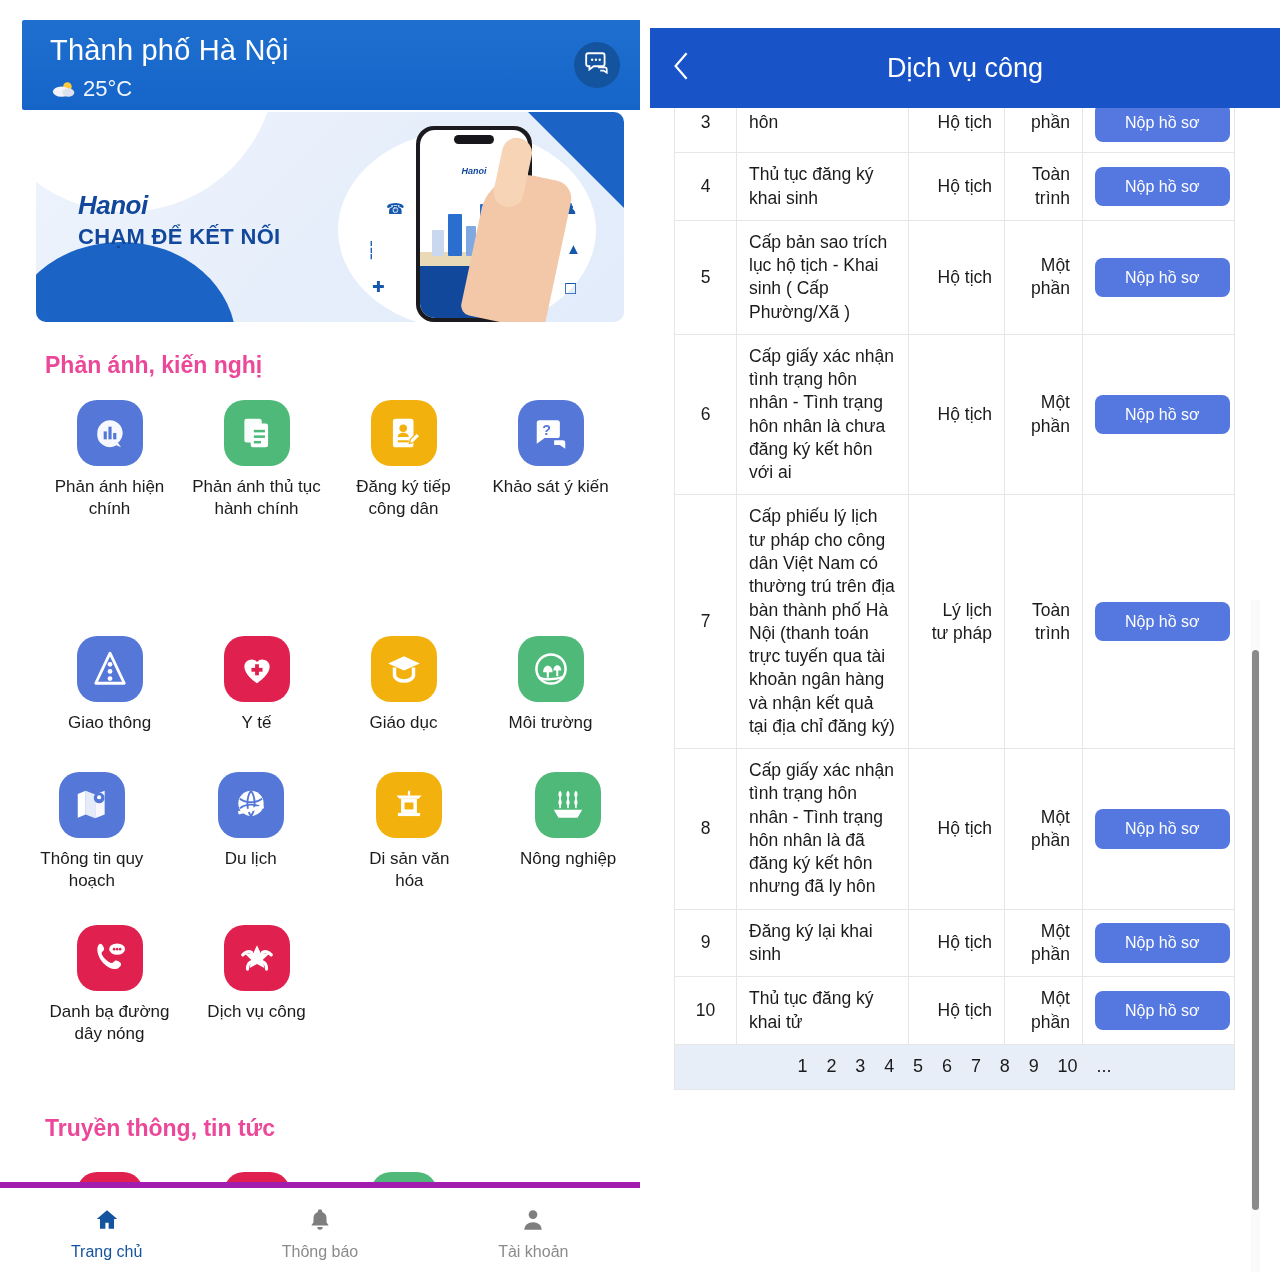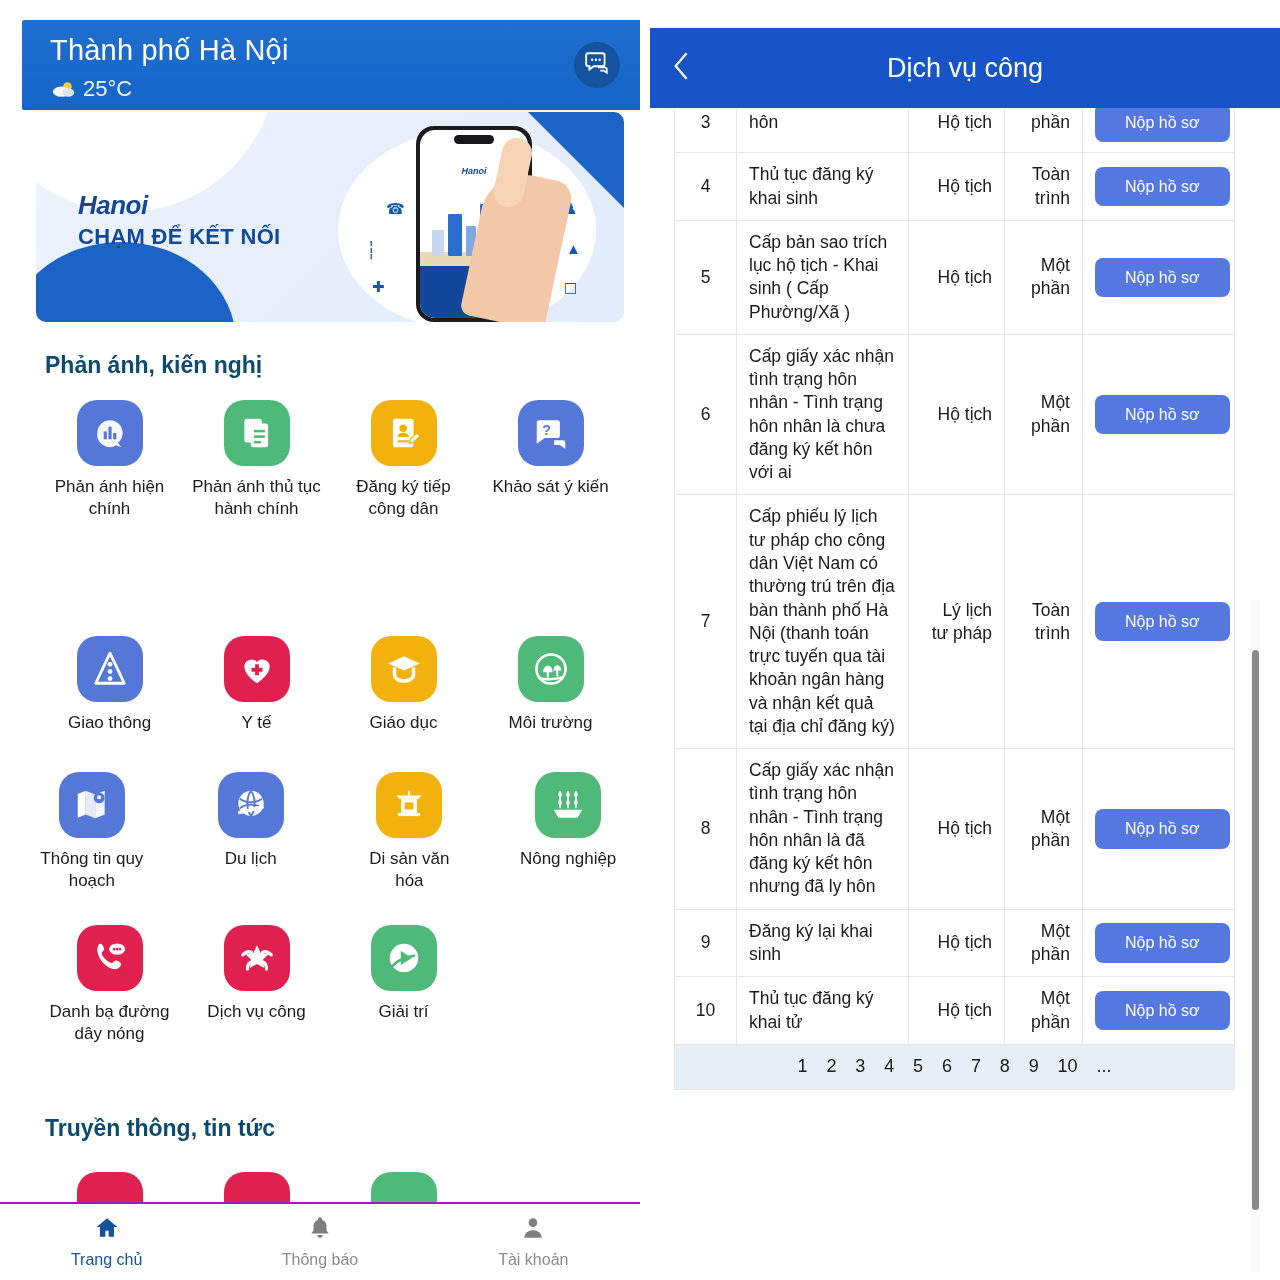--- a/index.html
+++ b/index.html
@@ -103,21 +103,21 @@
   .finger::before{
     content:""; position:absolute; left: 8px; top:-34px; width: 30px; height: 70px;
     background:#f7d4b6; border-radius: 16px;
   }
   .mini-ico {
     position:absolute; color:#1457ad; font-size: 15px;
   }
 
   .sec-title {
     position: absolute; left: 45px;
-    font-size: 23px; font-weight: 700; color: #0c4a6e;
+    font-size: 23px; font-weight: 700; color: #ec4899;
   }
   .grid {
     position: absolute; left: 36px; width: 588px;
     display: grid; grid-template-columns: repeat(4, 1fr);
     row-gap: 0px;
   }
   .cell { display:flex; flex-direction:column; align-items:center; cursor:pointer; }
   .ico {
     width: 66px; height: 66px; border-radius: 20px;
     display:flex; align-items:center; justify-content:center;
@@ -126,22 +126,22 @@
   .ico svg { width: 38px; height: 38px; fill: #fff; }
   .cell .lbl {
     margin-top: 10px; text-align:center; font-size: 17px; color: #1b1b1b; line-height: 1.28;
     max-width: 134px;
   }
 
   .news-icons { position:absolute; left:36px; top:1172px; width:588px; display:grid; grid-template-columns:repeat(4,1fr); }
   .news-icons .stub { width:66px; height:66px; border-radius:20px; margin:0 auto; }
 
   .bottom-nav {
-    position:absolute; left:0; bottom:0; width: 640px; height: 78px;
-    background:#ffffff; border-top: 2px solid #a21caf;
+    position:absolute; left:0; bottom:0; width: 640px; height: 98px;
+    background:#ffffff; border-top: 6px solid #a21caf;
     display:flex; align-items:center;text-align:center;
   }
   .bottom-nav .nav-item {
     flex:1; display:flex; flex-direction:column; align-items:center; gap:6px; cursor:pointer;
   }
   .bottom-nav .nav-item svg { width:26px; height:26px; }
   .bottom-nav .nav-lbl { font-size:16px; }
   .nav-active .nav-lbl { color:#14539e; }
   .nav-active svg { fill:#14539e; }
   .nav-idle .nav-lbl { color:#8b8b8b; }
@@ -442,30 +442,20 @@
       </div>
       <div class="cell">
         <div class="ico" style="background:#e0204f;">
           <svg viewBox="0 0 24 24">
               <path d="M12 4l2.3 4.8 5.2.7-3.8 3.6.9 5.2-4.6-2.5-4.6 2.5.9-5.2L4.5 9.5l5.2-.7z" fill="#fff"></path>
               <path d="M3 10c2-2 4-2.4 5.5-1.6M21 10c-2-2-4-2.4-5.5-1.6M6 19c0-2.8 1.4-4.4 2.8-4.8M18 19c0-2.8-1.4-4.4-2.8-4.8" stroke="#fff" stroke-width="2" fill="none" stroke-linecap="round"></path>
             </svg>
         </div>
         <div class="lbl">Dịch vụ công</div>
       </div>
-      <div class="cell">
-        <div class="ico" style="background:#4eb978;">
-          <svg viewBox="0 0 24 24">
-              <circle cx="12" cy="12" r="9" fill="#fff"></circle>
-              <path d="M10 7.6l7 4.4-7 4.4z" fill="#4eb978"></path>
-              <path d="M4 18c3-4 9-7 15-7.6" stroke="#4eb978" stroke-width="1.6" fill="none"></path>
-            </svg>
-        </div>
-        <div class="lbl">Giải trí</div>
-      </div>
       <div class="cell"></div>
     </div>
 
     <div class="sec-title" style="top:1115px;">Truyền thông, tin tức</div>
     <div class="news-icons">
       <div>
           <div class="stub" style="background:#e0204f;"></div>
         </div>
       <div>
           <div class="stub" style="background:#e0204f;"></div>

